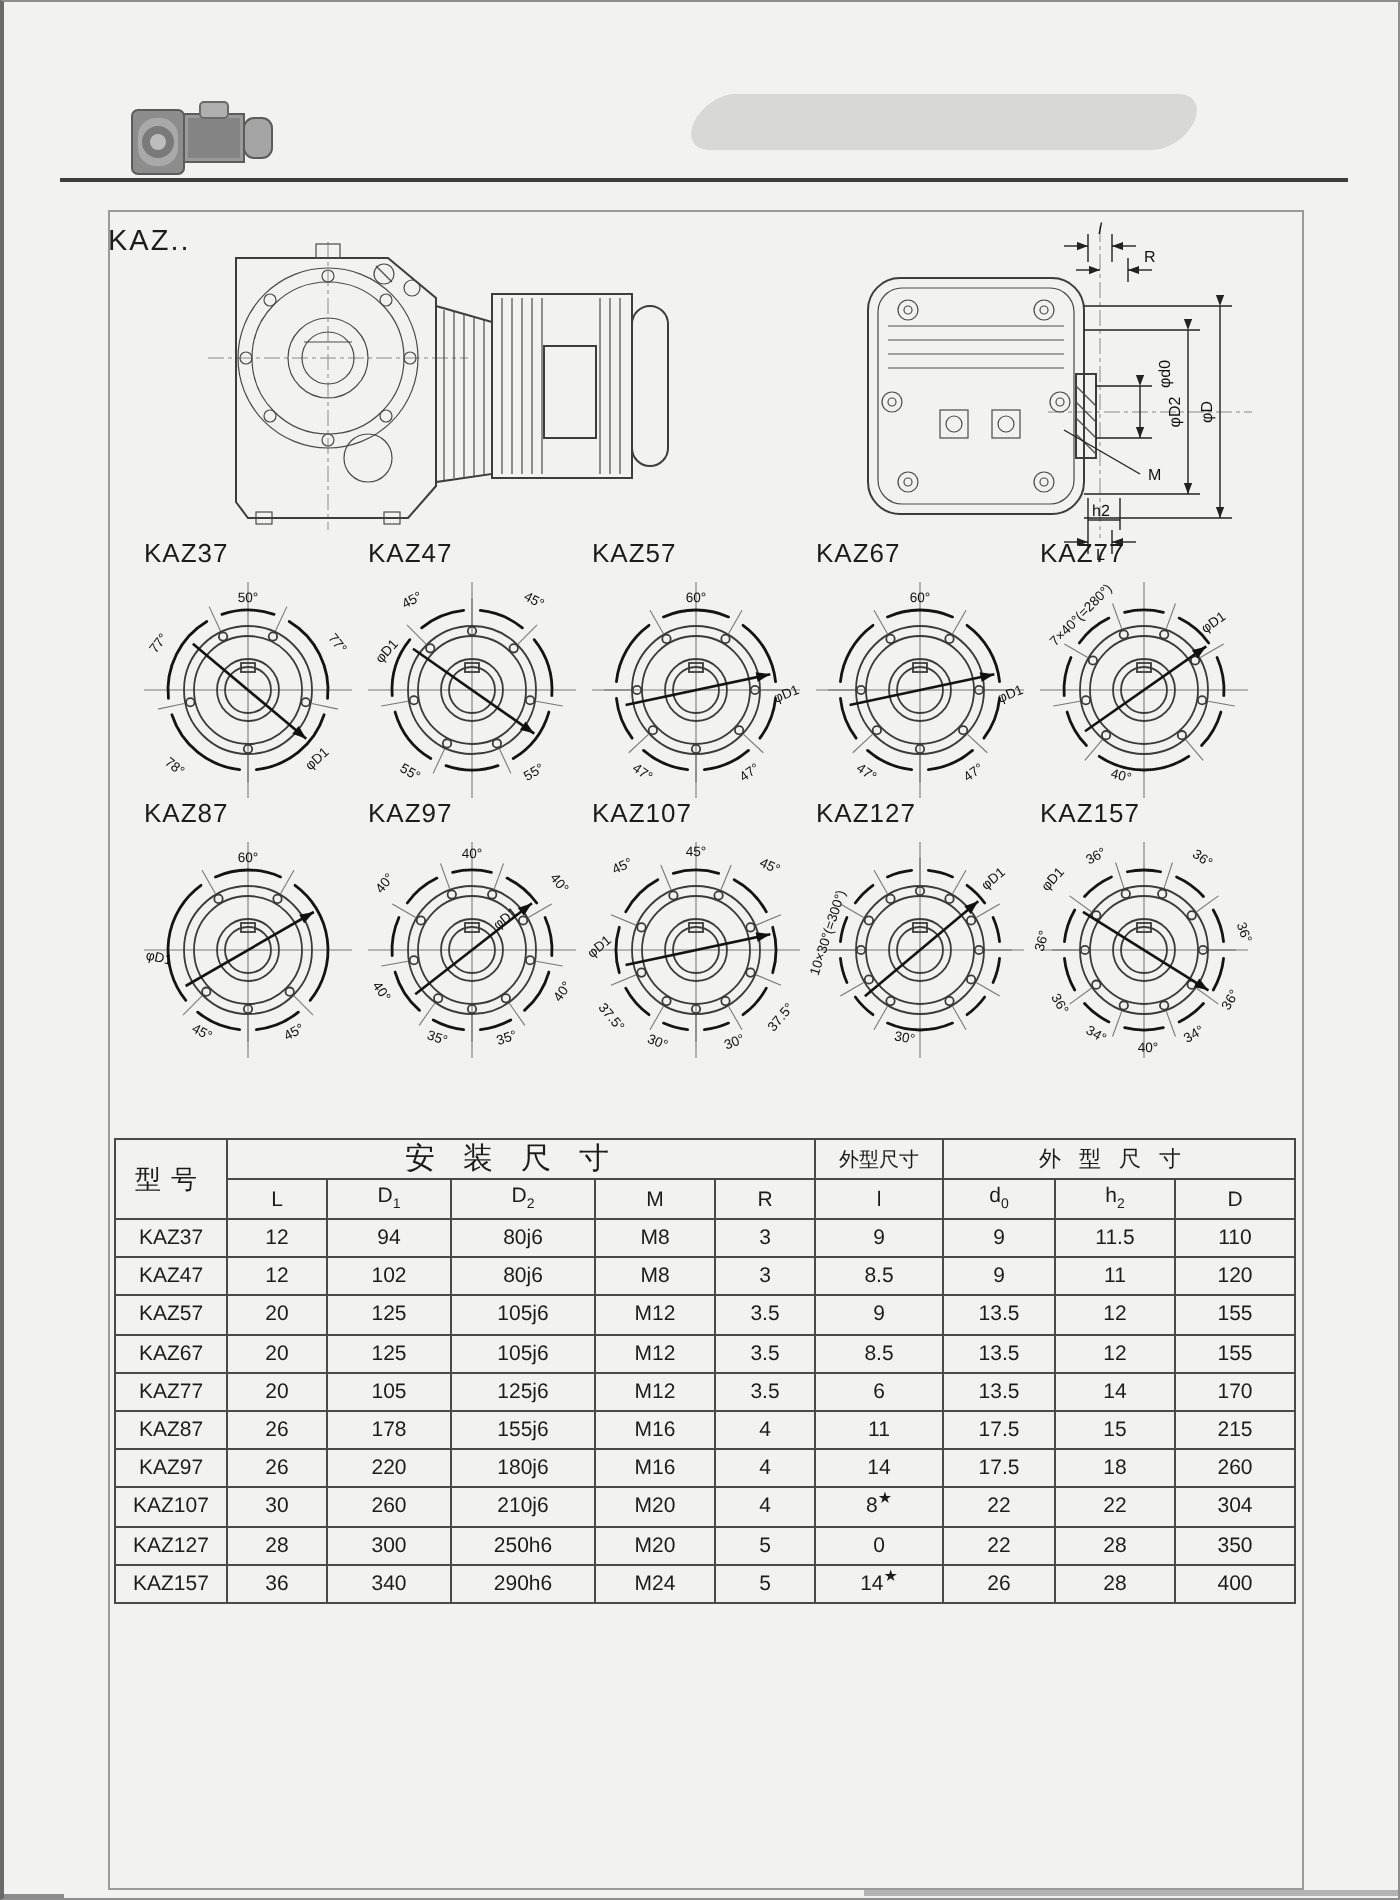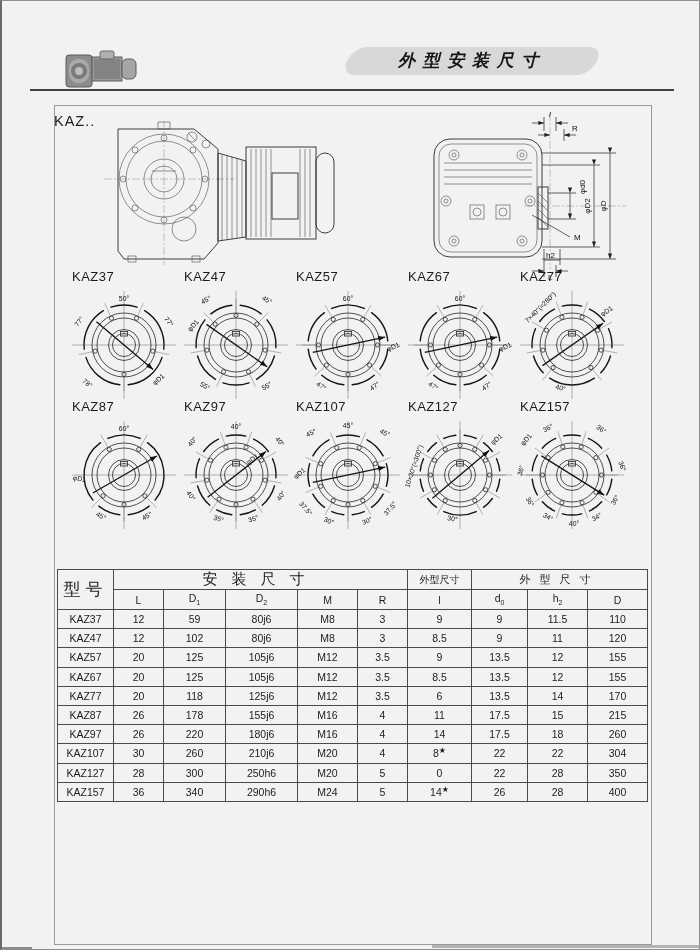--- a/index.html
+++ b/index.html
@@ -31,21 +31,21 @@
   .lnt{fill:none;stroke:#4a4a4a;stroke-width:0.6;}
   .ctr{stroke:#8a8a8a;stroke-width:0.5;stroke-dasharray:8 2 2 2;}
   .dim{stroke:#222;stroke-width:0.7;fill:none;}
   .dtx{font-size:8px;fill:#111;}
   .dtxi{font-size:8px;font-style:italic;fill:#111;}
   
   .dimtable{position:absolute;left:55px;top:568px;border-collapse:collapse;table-layout:fixed;}
   .dimtable td{border:1px solid #4a4a4a;text-align:center;font-size:10.5px;height:18.2px;
                padding:0;overflow:hidden;white-space:nowrap;}
   .dimtable .hrow td{height:19px;}
-  td.hdr-model{font-size:17px;letter-spacing:5px;}
+  td.hdr-model{font-size:13px;letter-spacing:5px;}
   td.grp-install{letter-spacing:14px;font-size:15px;}
   td.grp-outline{letter-spacing:9px;font-size:11px;margin-top:44px;}
   td.grp-shaft{letter-spacing:0;font-size:10px;}
   .dimtable sub{font-size:7px;}
   .dimtable sup.star{font-size:8px;vertical-align:super;line-height:0;}
   .note{position:absolute;left:57px;top:806px;font-size:10.5px;letter-spacing:0.5px;}
   .scanline{position:absolute;left:430px;top:944px;width:270px;height:3px;background:#b3b3b3;}
   .scanmark{position:absolute;left:0;top:946px;width:30px;height:4px;background:#8c8c8c;}
 </style>
 </head>
@@ -58,21 +58,20 @@
     <rect x="5" y="14" width="20" height="24" rx="9" fill="#a9a9a9"></rect>
     <circle cx="15" cy="26" r="8" fill="#7a7a7a"></circle>
     <circle cx="15" cy="26" r="4" fill="#bdbdbd"></circle>
     <rect x="28" y="12" width="30" height="24" fill="#9a9a9a" stroke="#5c5c5c"></rect>
     <rect x="30" y="14" width="26" height="20" fill="#848484"></rect>
     <rect x="58" y="14" width="14" height="20" rx="5" fill="#a5a5a5" stroke="#5c5c5c"></rect>
     <rect x="36" y="6" width="14" height="8" rx="2" fill="#b0b0b0" stroke="#6a6a6a"></rect>
   </svg>
 
   <div class="banner"></div>
-  <div class="banner-text">外型安装尺寸</div>
   <div class="hrule"></div>
 
   <div class="cbox"></div>
   <div class="series">KAZ..</div>
 
   <svg class="ldraw" width="258" height="152" viewBox="0 0 258 152">
     <line x1="4" y1="62" x2="134" y2="62" class="ctr"></line>
     <line x1="64" y1="4" x2="64" y2="148" class="ctr"></line>
     <path d="M18,12 L94,12 L118,32 L118,126 L104,142 L24,142 L18,134 Z" class="ln"></path>
     <circle cx="64" cy="62" r="45" class="lnt"></circle>
@@ -639,21 +638,21 @@
           <td>M</td>
           <td>R</td>
           <td>l</td>
           <td>d<sub>0</sub></td>
           <td>h<sub>2</sub></td>
           <td>D</td>
         </tr>
         <tr>
           <td>KAZ37</td>
           <td>12</td>
-          <td>59</td>
+          <td>94</td>
           <td>80j6</td>
           <td>M8</td>
           <td>3</td>
           <td>9</td>
           <td>9</td>
           <td>11.5</td>
           <td>110</td>
         </tr>
         <tr>
           <td>KAZ47</td>
@@ -687,21 +686,21 @@
           <td>M12</td>
           <td>3.5</td>
           <td>8.5</td>
           <td>13.5</td>
           <td>12</td>
           <td>155</td>
         </tr>
         <tr>
           <td>KAZ77</td>
           <td>20</td>
-          <td>118</td>
+          <td>105</td>
           <td>125j6</td>
           <td>M12</td>
           <td>3.5</td>
           <td>6</td>
           <td>13.5</td>
           <td>14</td>
           <td>170</td>
         </tr>
         <tr>
           <td>KAZ87</td>

